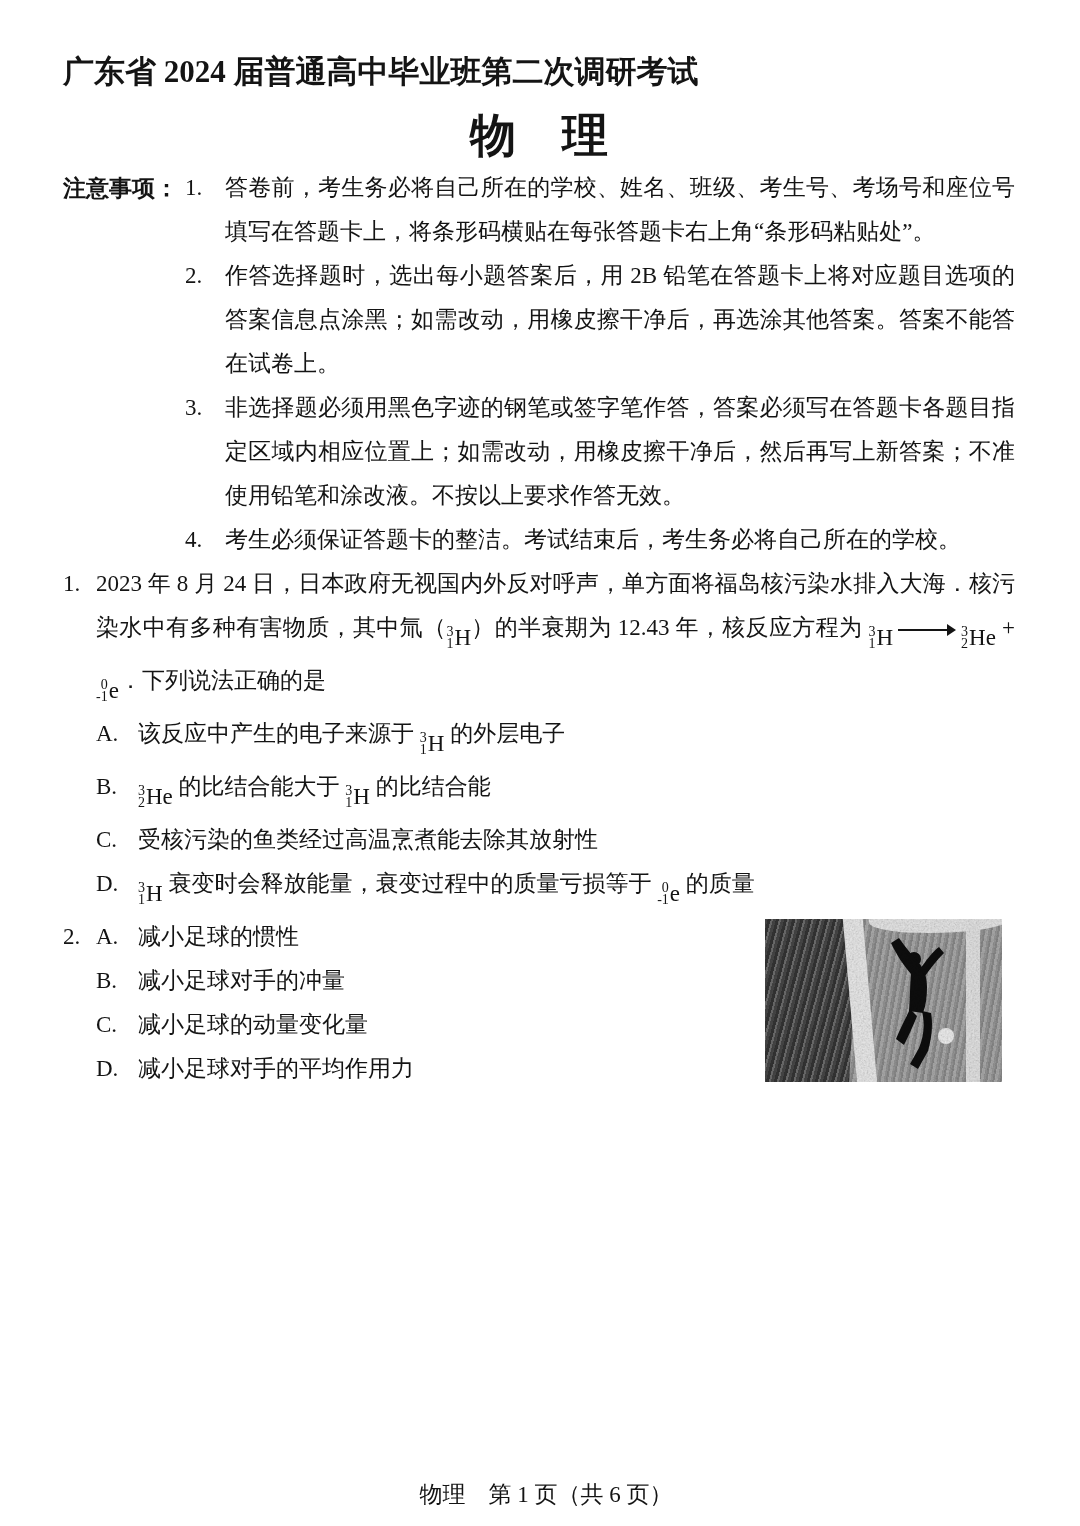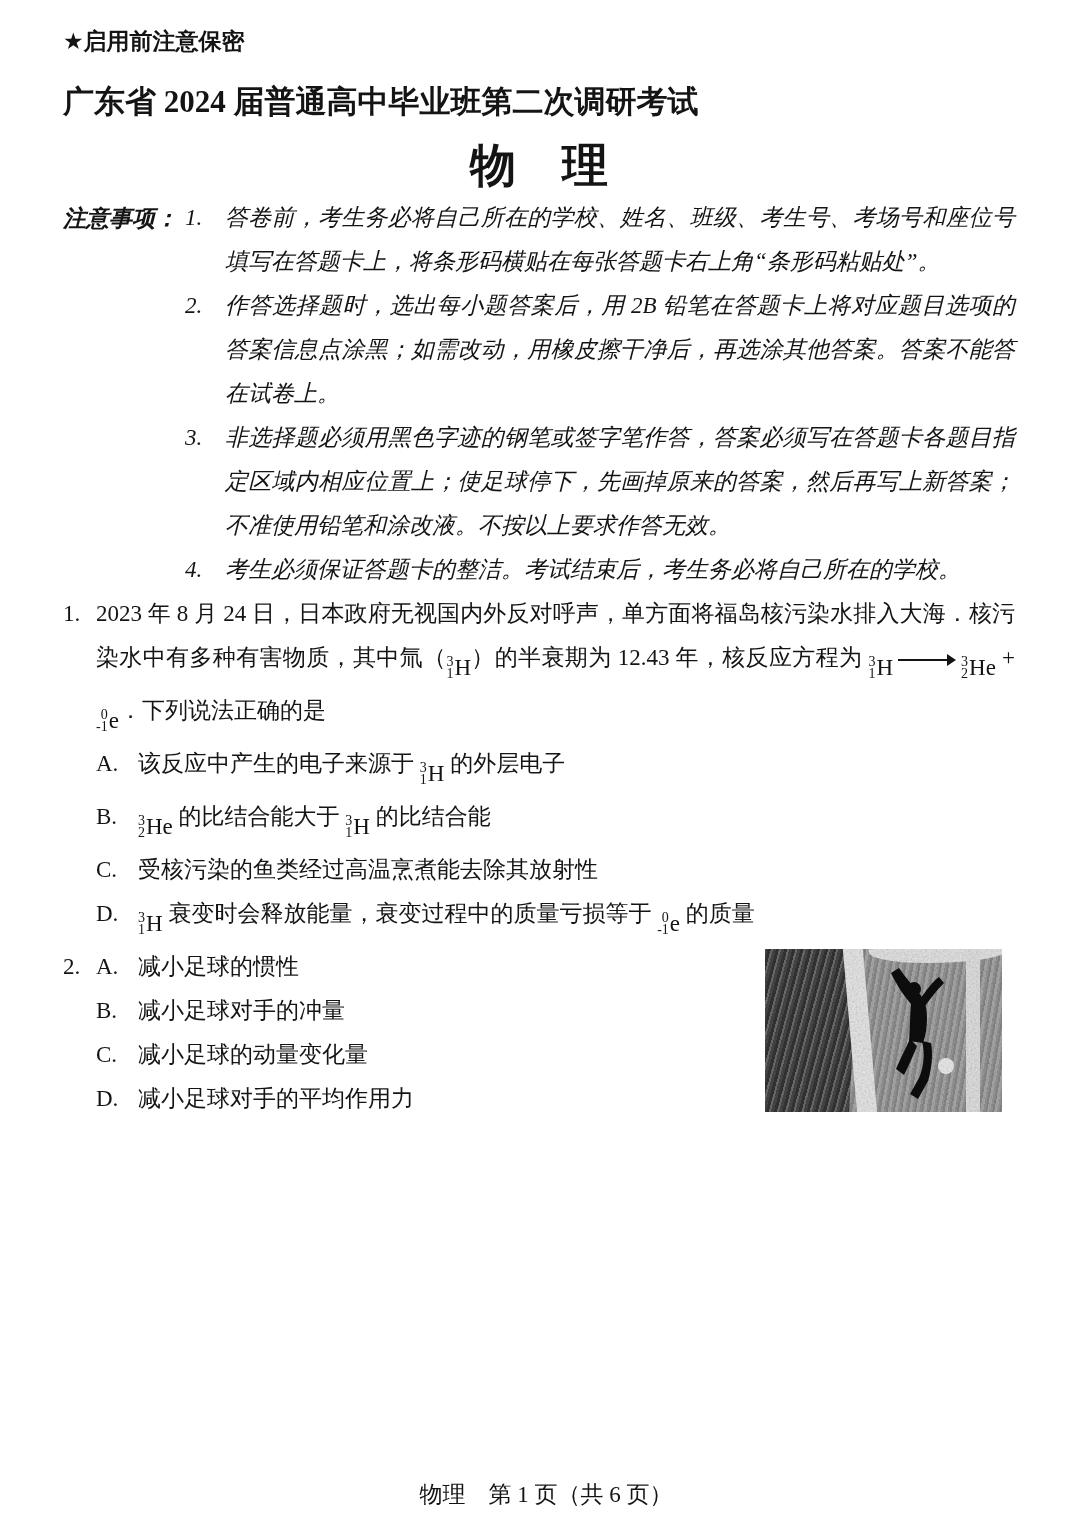--- a/index.html
+++ b/index.html
@@ -8,21 +8,21 @@
   .page{box-sizing:border-box;width:1080px;height:1526px;padding:26px 65px 0 63px;position:relative;}
 
   
   .secrecy{font-family:"Liberation Sans","DejaVu Sans",sans-serif;font-weight:bold;
            font-size:23px;line-height:30px;}
   .title{margin:26px 0 0 0;text-align:left;font-size:31px;font-weight:bold;line-height:40px;}
   .subject{margin:14px 0 0 0;text-align:center;font-size:46px;font-weight:bold;line-height:60px;}
   .paper-info{margin:28px 0 0 0;font-size:23px;line-height:44px;}
 
   
-  .notices{display:grid;grid-template-columns:122px 1fr;font-size:23px;line-height:44px;font-style:italic;}
+  .notices{display:grid;grid-template-columns:122px 1fr;font-size:23px;line-height:44px;}
   .notices-label{font-family:"Liberation Sans","DejaVu Sans",sans-serif;font-weight:bold;}
   .notice-item{display:grid;grid-template-columns:40px 1fr;}
   .notice-text{text-align:justify;}
 
   
   .section-header{margin-top:32px;font-family:"Liberation Sans","DejaVu Sans",sans-serif;
                   font-weight:bold;font-size:23px;line-height:48px;
                   padding-left:38px;text-indent:-38px;text-align:justify;}
 
   
@@ -61,41 +61,40 @@
   .ph-grain{mix-blend-mode:multiply;opacity:.55;}
 
   
   .footer{position:absolute;left:0;right:0;bottom:16px;text-align:center;font-size:23px;padding-left:12px;}
 </style>
 </head>
 <body>
 
 <div class="page">
 
-  <div class="secrecy">★启用前注意保密</div>
 
   <h1 class="title">广东省 2024 届普通高中毕业班第二次调研考试</h1>
 
   <h2 class="subject">物　理</h2>
 
 
   <div class="notices">
     <div class="notices-label">注意事项：</div>
     <div>
       <div class="notice-item">
         <span class="notice-num">1.</span>
         <span class="notice-text">答卷前，考生务必将自己所在的学校、姓名、班级、考生号、考场号和座位号填写在答题卡上，将条形码横贴在每张答题卡右上角“条形码粘贴处”。</span>
       </div>
       <div class="notice-item">
         <span class="notice-num">2.</span>
         <span class="notice-text">作答选择题时，选出每小题答案后，用 2B 铅笔在答题卡上将对应题目选项的答案信息点涂黑；如需改动，用橡皮擦干净后，再选涂其他答案。答案不能答在试卷上。</span>
       </div>
       <div class="notice-item">
         <span class="notice-num">3.</span>
-        <span class="notice-text">非选择题必须用黑色字迹的钢笔或签字笔作答，答案必须写在答题卡各题目指定区域内相应位置上；使足球停下，先画掉原来的答案，然后再写上新答案；不准使用铅笔和涂改液。不按以上要求作答无效。</span>
+        <span class="notice-text">非选择题必须用黑色字迹的钢笔或签字笔作答，答案必须写在答题卡各题目指定区域内相应位置上；如需改动，用橡皮擦干净后，然后再写上新答案；不准使用铅笔和涂改液。不按以上要求作答无效。</span>
       </div>
       <div class="notice-item">
         <span class="notice-num">4.</span>
         <span class="notice-text">考生必须保证答题卡的整洁。考试结束后，考生务必将自己所在的学校。</span>
       </div>
     </div>
   </div>
 
 
   <div class="question">

